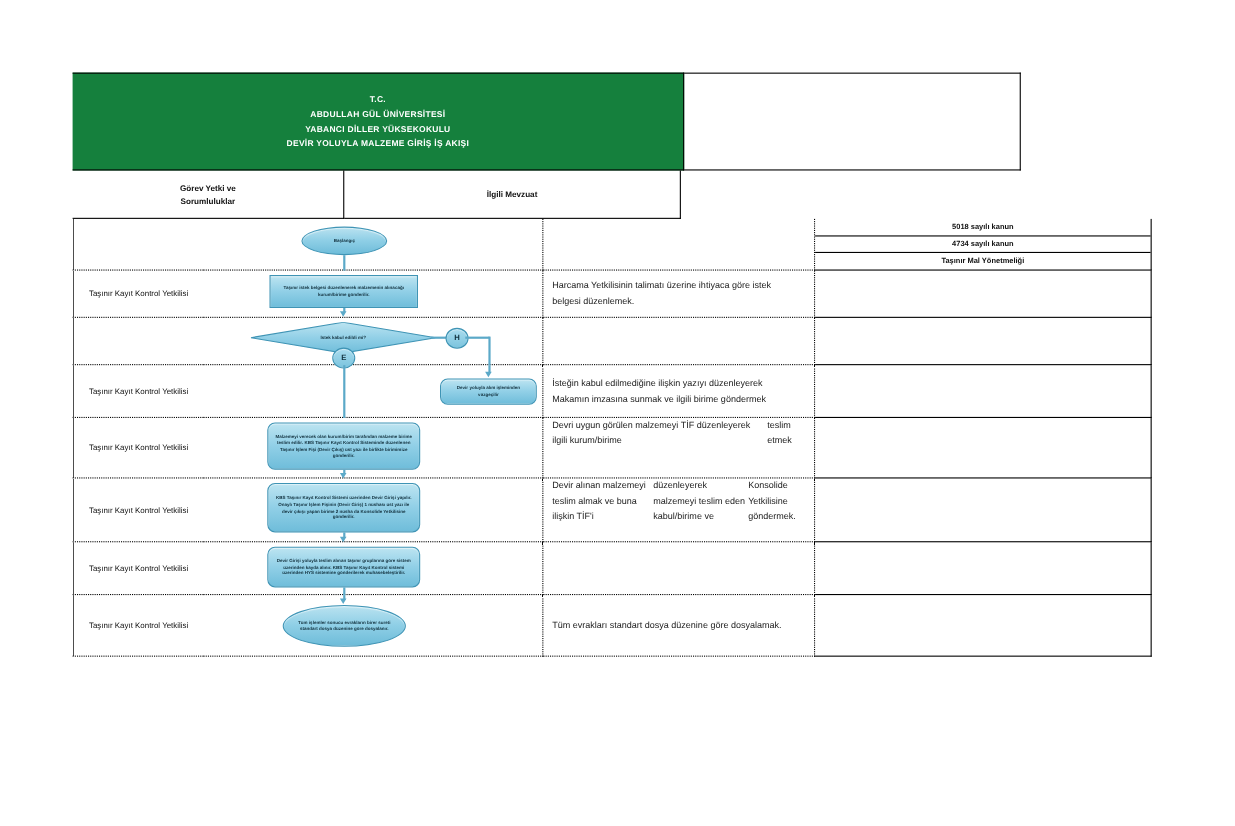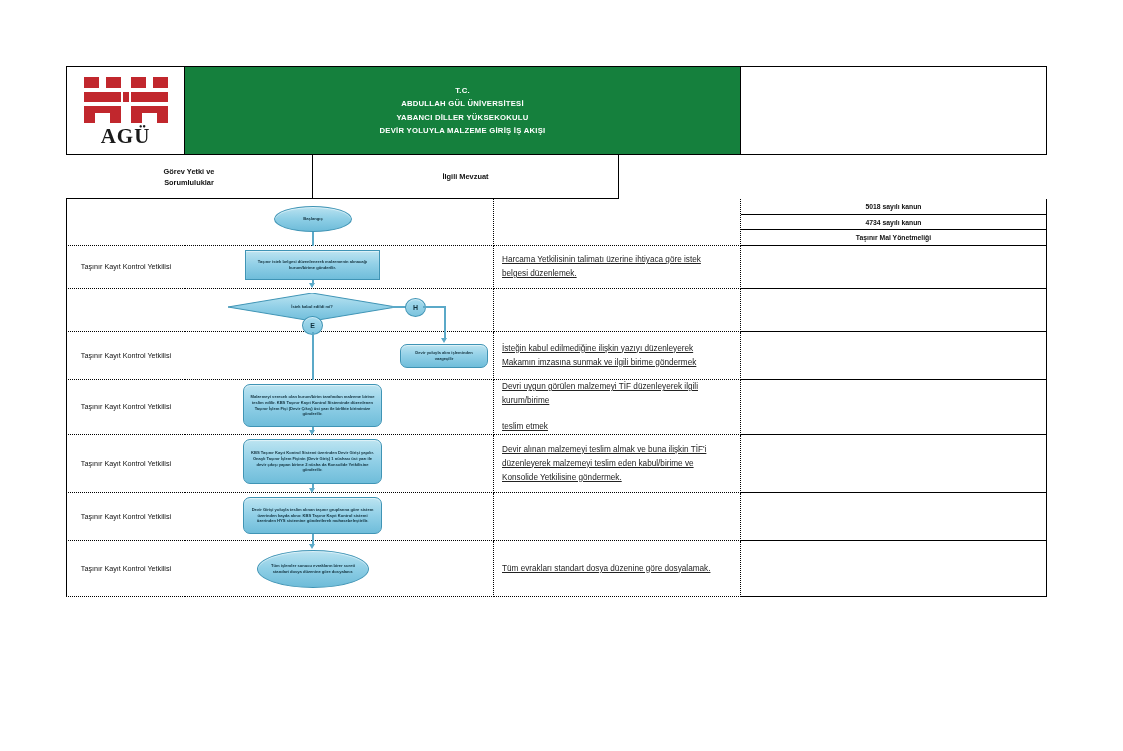--- a/index.html
+++ b/index.html
@@ -51,21 +51,21 @@
   }
 
   
   .brow .cell{position:relative;}
   .resp{
     display:flex;align-items:center;justify-content:center;text-align:center;
     font-size:7.2px;font-weight:400;color:#111;padding:0 3px;line-height:10px;
   }
   .duty{
     display:flex;align-items:center;
-    font-size:8.2px;color:#222;line-height:14px;padding:0 6px 0 8px;text-decoration:underline;
+    font-size:8.2px;color:#222;line-height:14px;padding:0 6px 0 8px;
   }
   .mev{display:flex;flex-direction:column;}
   .mevline{
     flex:1;display:flex;align-items:center;justify-content:center;
     font-size:6.8px;font-weight:700;color:#111;
     border-bottom:1.1px solid #000;
   }
   .mevline:last-child{border-bottom:none;}
 
   
@@ -111,44 +111,20 @@
     border-left:3.6px solid transparent;border-right:3.6px solid transparent;
     border-top:5px solid #5ba9c8;
   }
 </style>
 </head>
 <body>
 
 <div id="sheet">
 
   <div class="row" id="hdr">
-    <div class="cell c1 bL bT bB bR" id="logoCell">
-      <div id="logo">
-        <div id="logoMark">
-          <svg width="88" height="50" viewBox="0 0 88 50" aria-hidden="true">
-            <g fill="#C1272D">
-              <rect x="2" y="2" width="15" height="11"></rect>
-              <rect x="24" y="2" width="15" height="11"></rect>
-              <rect x="49" y="2" width="15" height="11"></rect>
-              <rect x="71" y="2" width="15" height="11"></rect>
-              <rect x="2" y="17" width="37" height="10"></rect>
-              <rect x="49" y="17" width="37" height="10"></rect>
-              <rect x="2" y="31" width="11" height="17"></rect>
-              <rect x="2" y="31" width="37" height="7"></rect>
-              <rect x="28" y="31" width="11" height="17"></rect>
-              <rect x="49" y="31" width="11" height="17"></rect>
-              <rect x="49" y="31" width="37" height="7"></rect>
-              <rect x="75" y="31" width="11" height="17"></rect>
-              <rect x="41" y="17" width="6" height="10"></rect>
-            </g>
-          </svg>
-        </div>
-        <div id="logoText">AGÜ</div>
-      </div>
-    </div>
     <div class="cell c2 bT bB bR" id="titleCell" style="width:556px;">
       <div>T.C.</div>
       <div>ABDULLAH GÜL ÜNİVERSİTESİ</div>
       <div>YABANCI DİLLER YÜKSEKOKULU</div>
       <div>DEVİR YOLUYLA MALZEME GİRİŞ İŞ AKIŞI</div>
     </div>
     <div class="cell c4 bT bB bR"></div>
   </div>
 
   <div class="row" id="colhdr">
@@ -240,37 +216,37 @@
 
   <div class="row brow" style="height:55px;">
     <div class="cell c1 bL dotB resp">Taşınır Kayıt Kontrol Yetkilisi</div>
     <div class="cell c2 dotB dotR">
       <div class="flow">
         <div class="shape rrect" style="left:58px;top:4px;width:139px;height:43px;">Malzemeyi verecek olan kurum/birim tarafından malzeme birime  teslim  edilir. KBS Taşınır  Kayıt Kontrol  Sisteminde düzenlenen  Taşınır  İşlem  Fişi (Devir Çıkış) üst yazı ile birlikte birimimize  gönderilir.</div>
         <div class="vline" style="left:127px;top:47px;height:4px;"></div>
         <div class="arrow" style="left:124.2px;top:50px;"></div>
       </div>
     </div>
-    <div class="cell c3 dotB dotR duty" style="flex-direction:column;align-items:flex-start;justify-content:space-between;">
+    <div class="cell c3 dotB dotR duty" style="flex-direction:row;align-items:flex-start;justify-content:flex-start;">
       <span>Devri uygun görülen malzemeyi TİF düzenleyerek ilgili kurum/birime</span>
       <span>teslim etmek</span>
     </div>
     <div class="cell c4 bB bR"></div>
   </div>
 
   <div class="row brow" style="height:58px;">
     <div class="cell c1 bL dotB resp">Taşınır Kayıt Kontrol Yetkilisi</div>
     <div class="cell c2 dotB dotR">
       <div class="flow">
         <div class="shape rrect" style="left:58px;top:4px;width:139px;height:45px;">KBS Taşınır  Kayıt Kontrol  Sistemi üzerinden Devir Girişi  yapılır.  Onaylı Taşınır  İşlem  Fişinin  (Devir Giriş)  1 nüshası  üst yazı ile devir çıkışı yapan birime  2 nüsha da Konsolide  Yetkilisine  gönderilir.</div>
         <div class="vline" style="left:127px;top:49px;height:5px;"></div>
         <div class="arrow" style="left:124.2px;top:53px;"></div>
       </div>
     </div>
-    <div class="cell c3 dotB dotR duty" style="flex-direction:column;align-items:flex-start;justify-content:center;">
+    <div class="cell c3 dotB dotR duty" style="flex-direction:row;align-items:flex-start;justify-content:center;">
       <span>Devir alınan malzemeyi teslim almak ve buna ilişkin TİF'i</span>
       <span>düzenleyerek malzemeyi teslim eden kabul/birime ve</span>
       <span>Konsolide Yetkilisine  göndermek.</span>
     </div>
     <div class="cell c4 bB bR"></div>
   </div>
 
   <div class="row brow" style="height:48px;">
     <div class="cell c1 bL dotB resp">Taşınır Kayıt Kontrol Yetkilisi</div>
     <div class="cell c2 dotB dotR">

